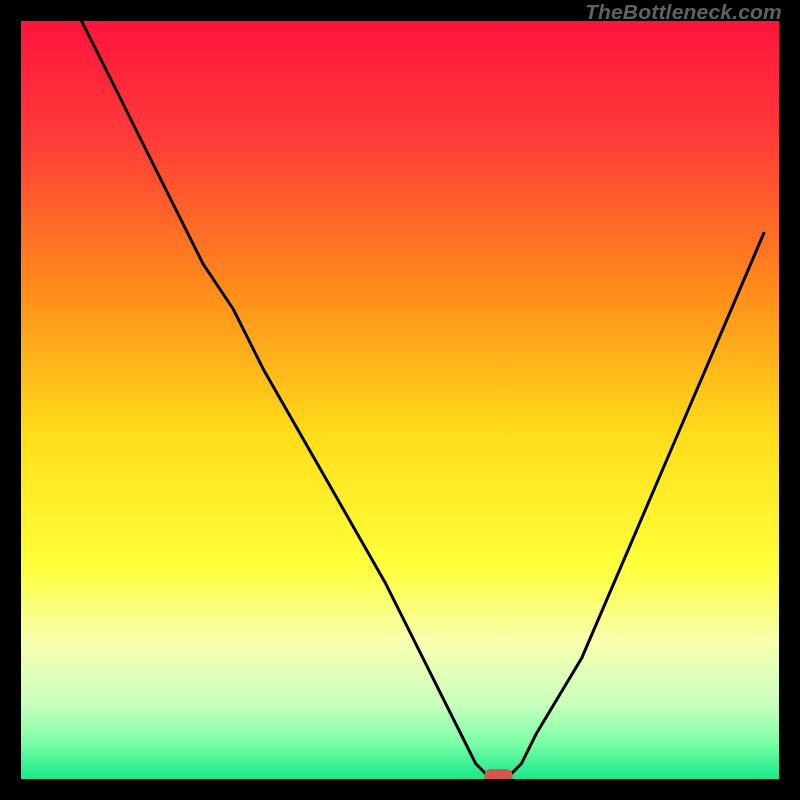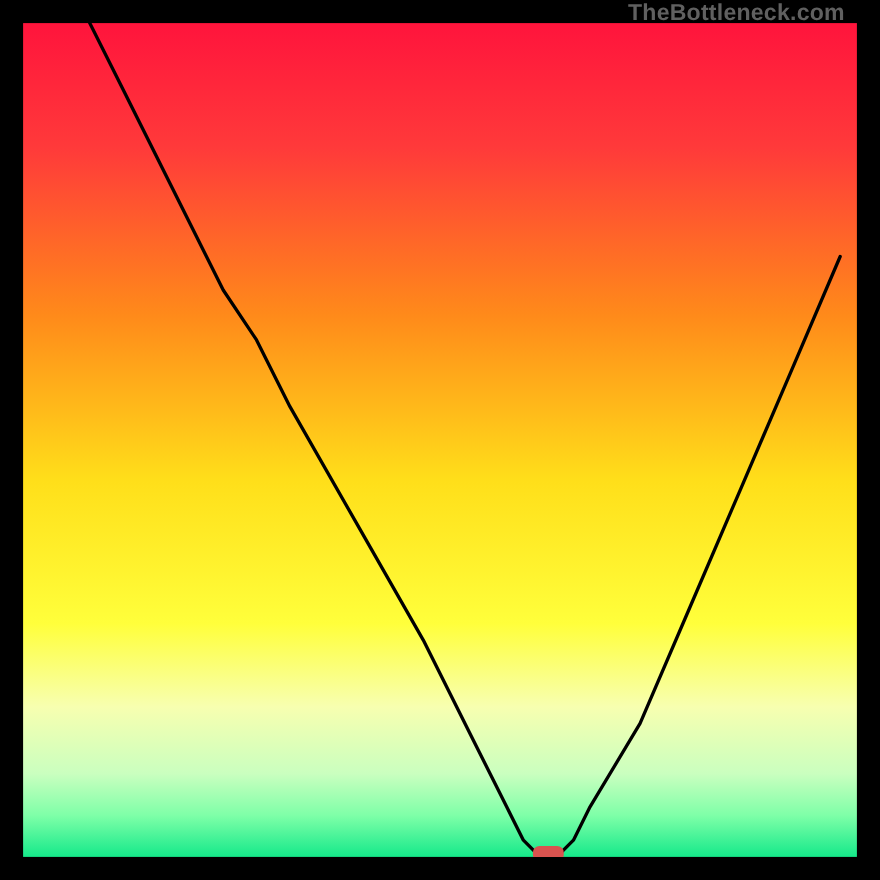--- a/index.html
+++ b/index.html
@@ -13,26 +13,27 @@
   .plot-area {
     position: absolute;
     left: 21px;
     top: 21px;
     width: 758px;
     height: 758px;
   }
   .watermark {
     position: absolute;
     top: 0px;
-    right: 32px;
+    right: 18px;
     font-family: Arial, Helvetica, sans-serif;
     font-size: 21px;
     font-weight: 600;
     color: #606060;
     letter-spacing: 0.2px;
+    font-style: italic;
   }
   svg {
     display: block;
   }
 </style>
 </head>
 <body>
 
 <div class="watermark">TheBottleneck.com</div>
 

